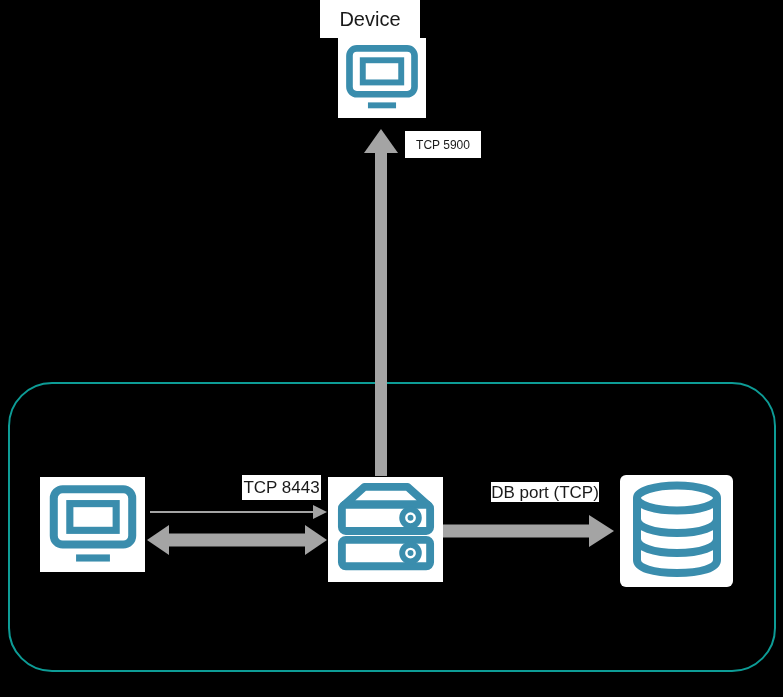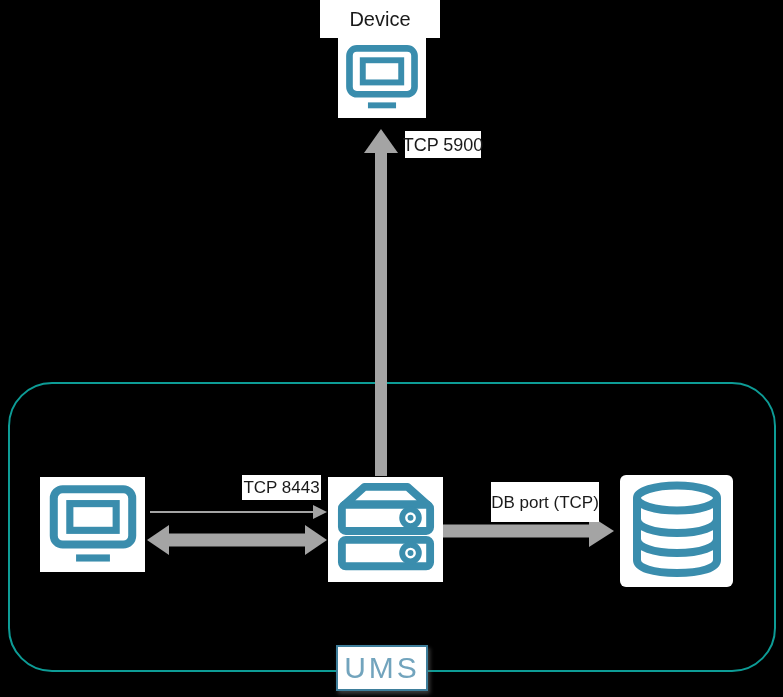--- a/index.html
+++ b/index.html
@@ -31,26 +31,26 @@
   .plate{
     background:var(--label-bg); z-index:3;
     display:flex; align-items:center; justify-content:center;
   }
   .stroke-t{ stroke:var(--icon-teal); fill:none; }
   .fill-t{ fill:var(--icon-teal); }
   
   .lbl{
     background:var(--label-bg); color:var(--label-text); z-index:4;
     display:flex; align-items:center; justify-content:center;
-    font-size:18px; line-height:1; white-space:nowrap;
+    font-size:12px; line-height:1; white-space:nowrap;
   }
-  .device-lbl{ left:320px; top:0; width:120px; height:38px; font-size:20px; }
+  .device-lbl{ left:320px; top:0; width:100px; height:38px; font-size:20px; }
   .tcp5900-lbl{ left:405px; top:131px; width:76px; height:27px; }
   .tcp8443-lbl{ left:242px; top:463px; width:79px; height:25px; font-size:17px;margin-top:12px; }
-  .dbport-lbl{ left:491px; top:482px; width:108px; height:40px; font-size:17px; }
+  .dbport-lbl{ left:491px; top:482px; width:108px; height:20px; font-size:17px; }
   .device-node{ left:338px; top:38px; width:88px; height:80px; }
   .console-node{ left:40px; top:477px; width:105px; height:95px; }
   .server-node{ left:328px; top:477px; width:115px; height:105px; }
   .db-node{ left:620px; top:475px; width:113px; height:112px; border-radius:6px; }
   
   .ums-badge{
     left:336px; top:645px; width:92px; height:46px; box-sizing:border-box;
     background:var(--label-bg); border:2px solid var(--ums-box-border);
     z-index:5; display:flex; align-items:center; justify-content:center;
     color:var(--ums-text); font-size:30px; font-weight:300; letter-spacing:3px;
@@ -131,17 +131,14 @@
     <svg width="100" height="102" viewBox="0 0 100 100">
       <ellipse class="stroke-t" cx="50" cy="17" rx="40" ry="12.5" stroke-width="8"></ellipse>
       <path class="stroke-t" d="M10,17 L10,79" stroke-width="8"></path>
       <path class="stroke-t" d="M90,17 L90,79" stroke-width="8"></path>
       <path class="stroke-t" d="M10,38 C10,46 26,52 50,52 C74,52 90,46 90,38" stroke-width="8"></path>
       <path class="stroke-t" d="M10,58 C10,66 26,72 50,72 C74,72 90,66 90,58" stroke-width="8"></path>
       <path class="stroke-t" d="M10,79 C10,87 26,92 50,92 C74,92 90,87 90,79" stroke-width="8"></path>
     </svg>
   </div>
 
-  <div class="abs ums-badge">
-    <span>UMS</span>
-  </div>
 
 </div>
 
 </body></html>

